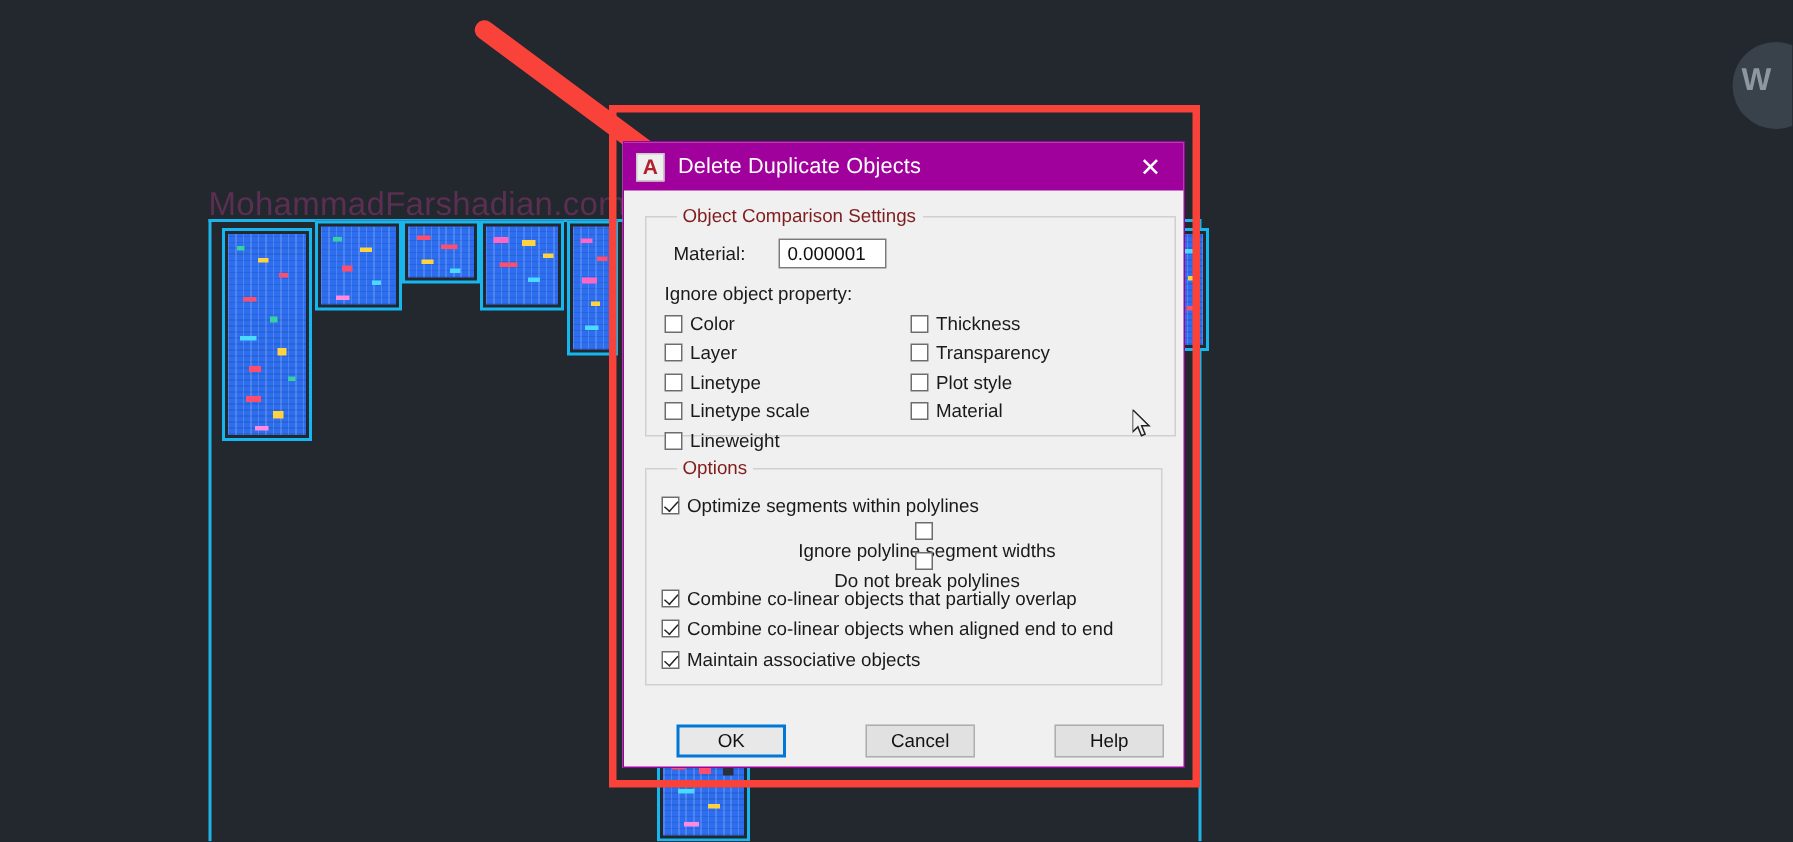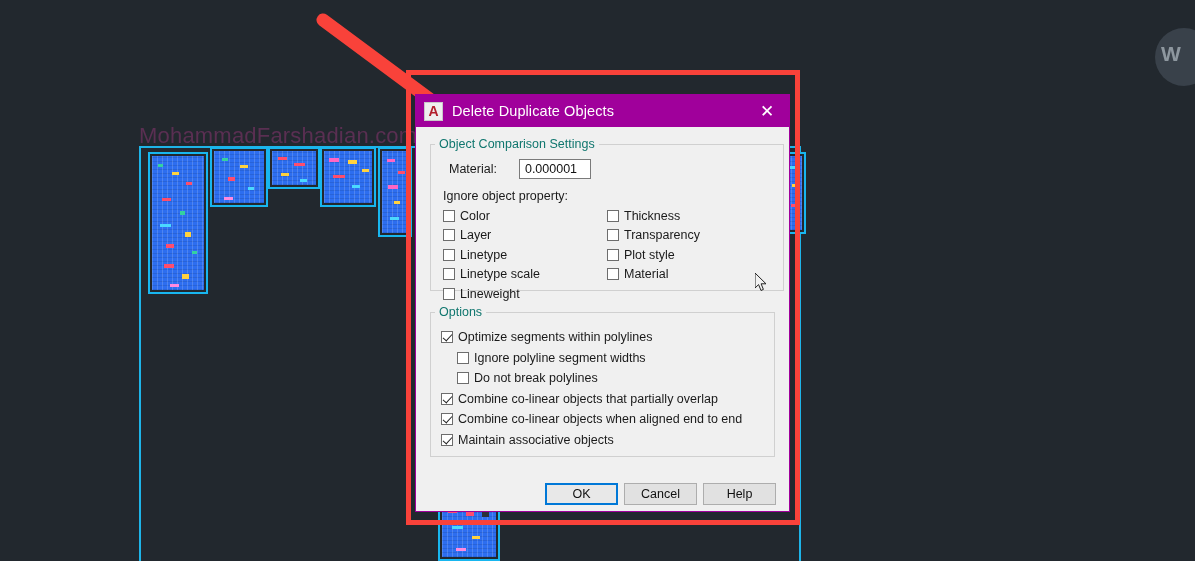--- a/index.html
+++ b/index.html
@@ -74,21 +74,21 @@
     color:#fff;font-size:17px;line-height:1;cursor:pointer;
   }
 
   #dialog-body{padding:10px 14px 0 14px;position:relative;height:386px;box-sizing:border-box;}
 
   fieldset.group{
     border:1px solid #d0d0d0;margin:0;padding:0;position:relative;
     background:transparent;
   }
   fieldset.group > legend{
-    padding:0 4px;margin-left:4px;font-size:12.5px;color:#0f766e;
+    padding:0 4px;margin-left:20px;font-size:12.5px;color:#7f1d1d;
   }
   #group-compare{height:152px;}
   #group-options{height:150px;margin-top:14px;}
 
   .grp-inner{padding:4px 12px 0 12px;}
 
   .row-tol{display:flex;align-items:center;margin:4px 0 0 6px;}
   .lbl{font-size:12.5px;color:#1a1a1a;}
   #tolerance-input{
     margin-left:22px;width:72px;height:20px;box-sizing:border-box;
@@ -105,23 +105,23 @@
     flex:0 0 auto;position:relative;
   }
   .cbrow .box.checked::after{
     content:"";position:absolute;left:3px;top:0px;width:4px;height:8px;
     border:solid #222;border-width:0 1.6px 1.6px 0;transform:rotate(42deg);
   }
   .cbrow .t{margin-left:5px;font-size:12.5px;color:#1a1a1a;white-space:nowrap;}
 
   .opt-list{margin:8px 0 16px 10px;}
   .opt-list .cbrow{height:20.5px;}
-  .opt-list .indent{margin-left:16px;}
-
-  #button-bar{position:absolute;left:0;right:0;bottom:8px;display:flex;justify-content:flex-end;padding-right:13px;}
+  .opt-list .indent{margin-left:16px;flex-direction:column;}
+
+  #button-bar{position:absolute;left:0;right:0;bottom:8px;display:flex;justify-content:flex-end;padding-right:13px;gap:47px;}
   .btn{
     width:73px;height:22px;box-sizing:border-box;
     border:1px solid #adadad;background:#e1e1e1;color:#111;font-size:12.5px;
     display:flex;align-items:center;justify-content:center;margin-left:6px;
     font-family:"Liberation Sans", sans-serif;cursor:pointer;
   }
   .btn.primary{border:2px solid #0078d7;background:#e8e8e8;}
 
   
   #cursor{position:absolute;left:755px;top:273px;width:14px;height:20px;}

